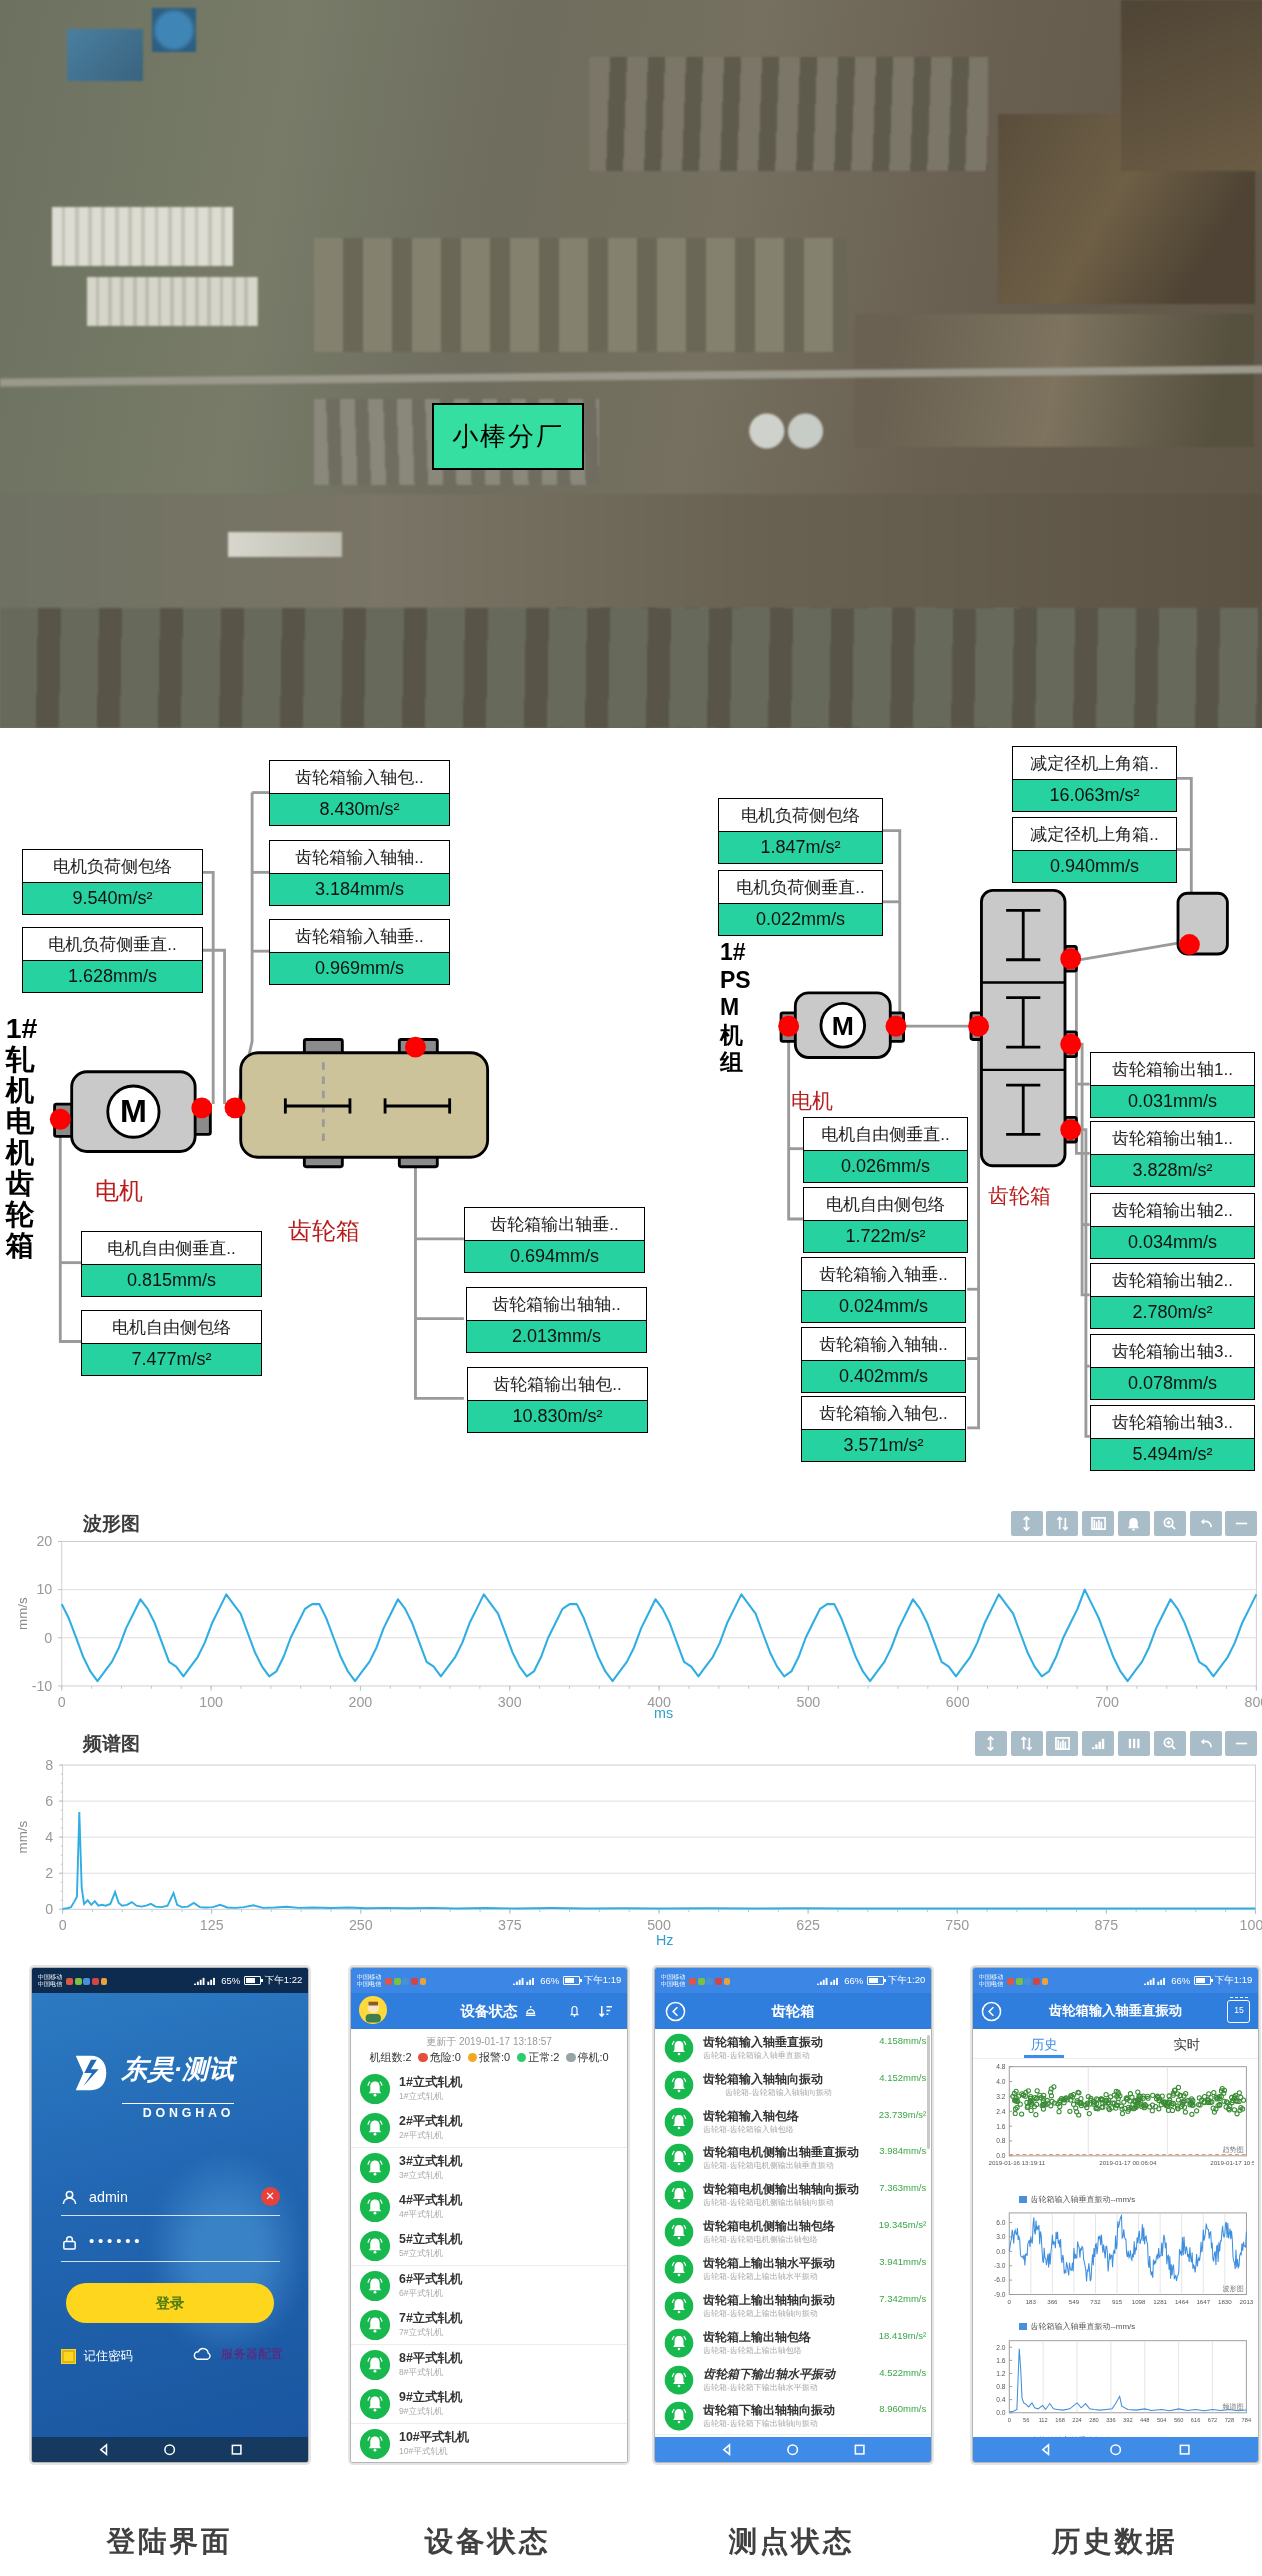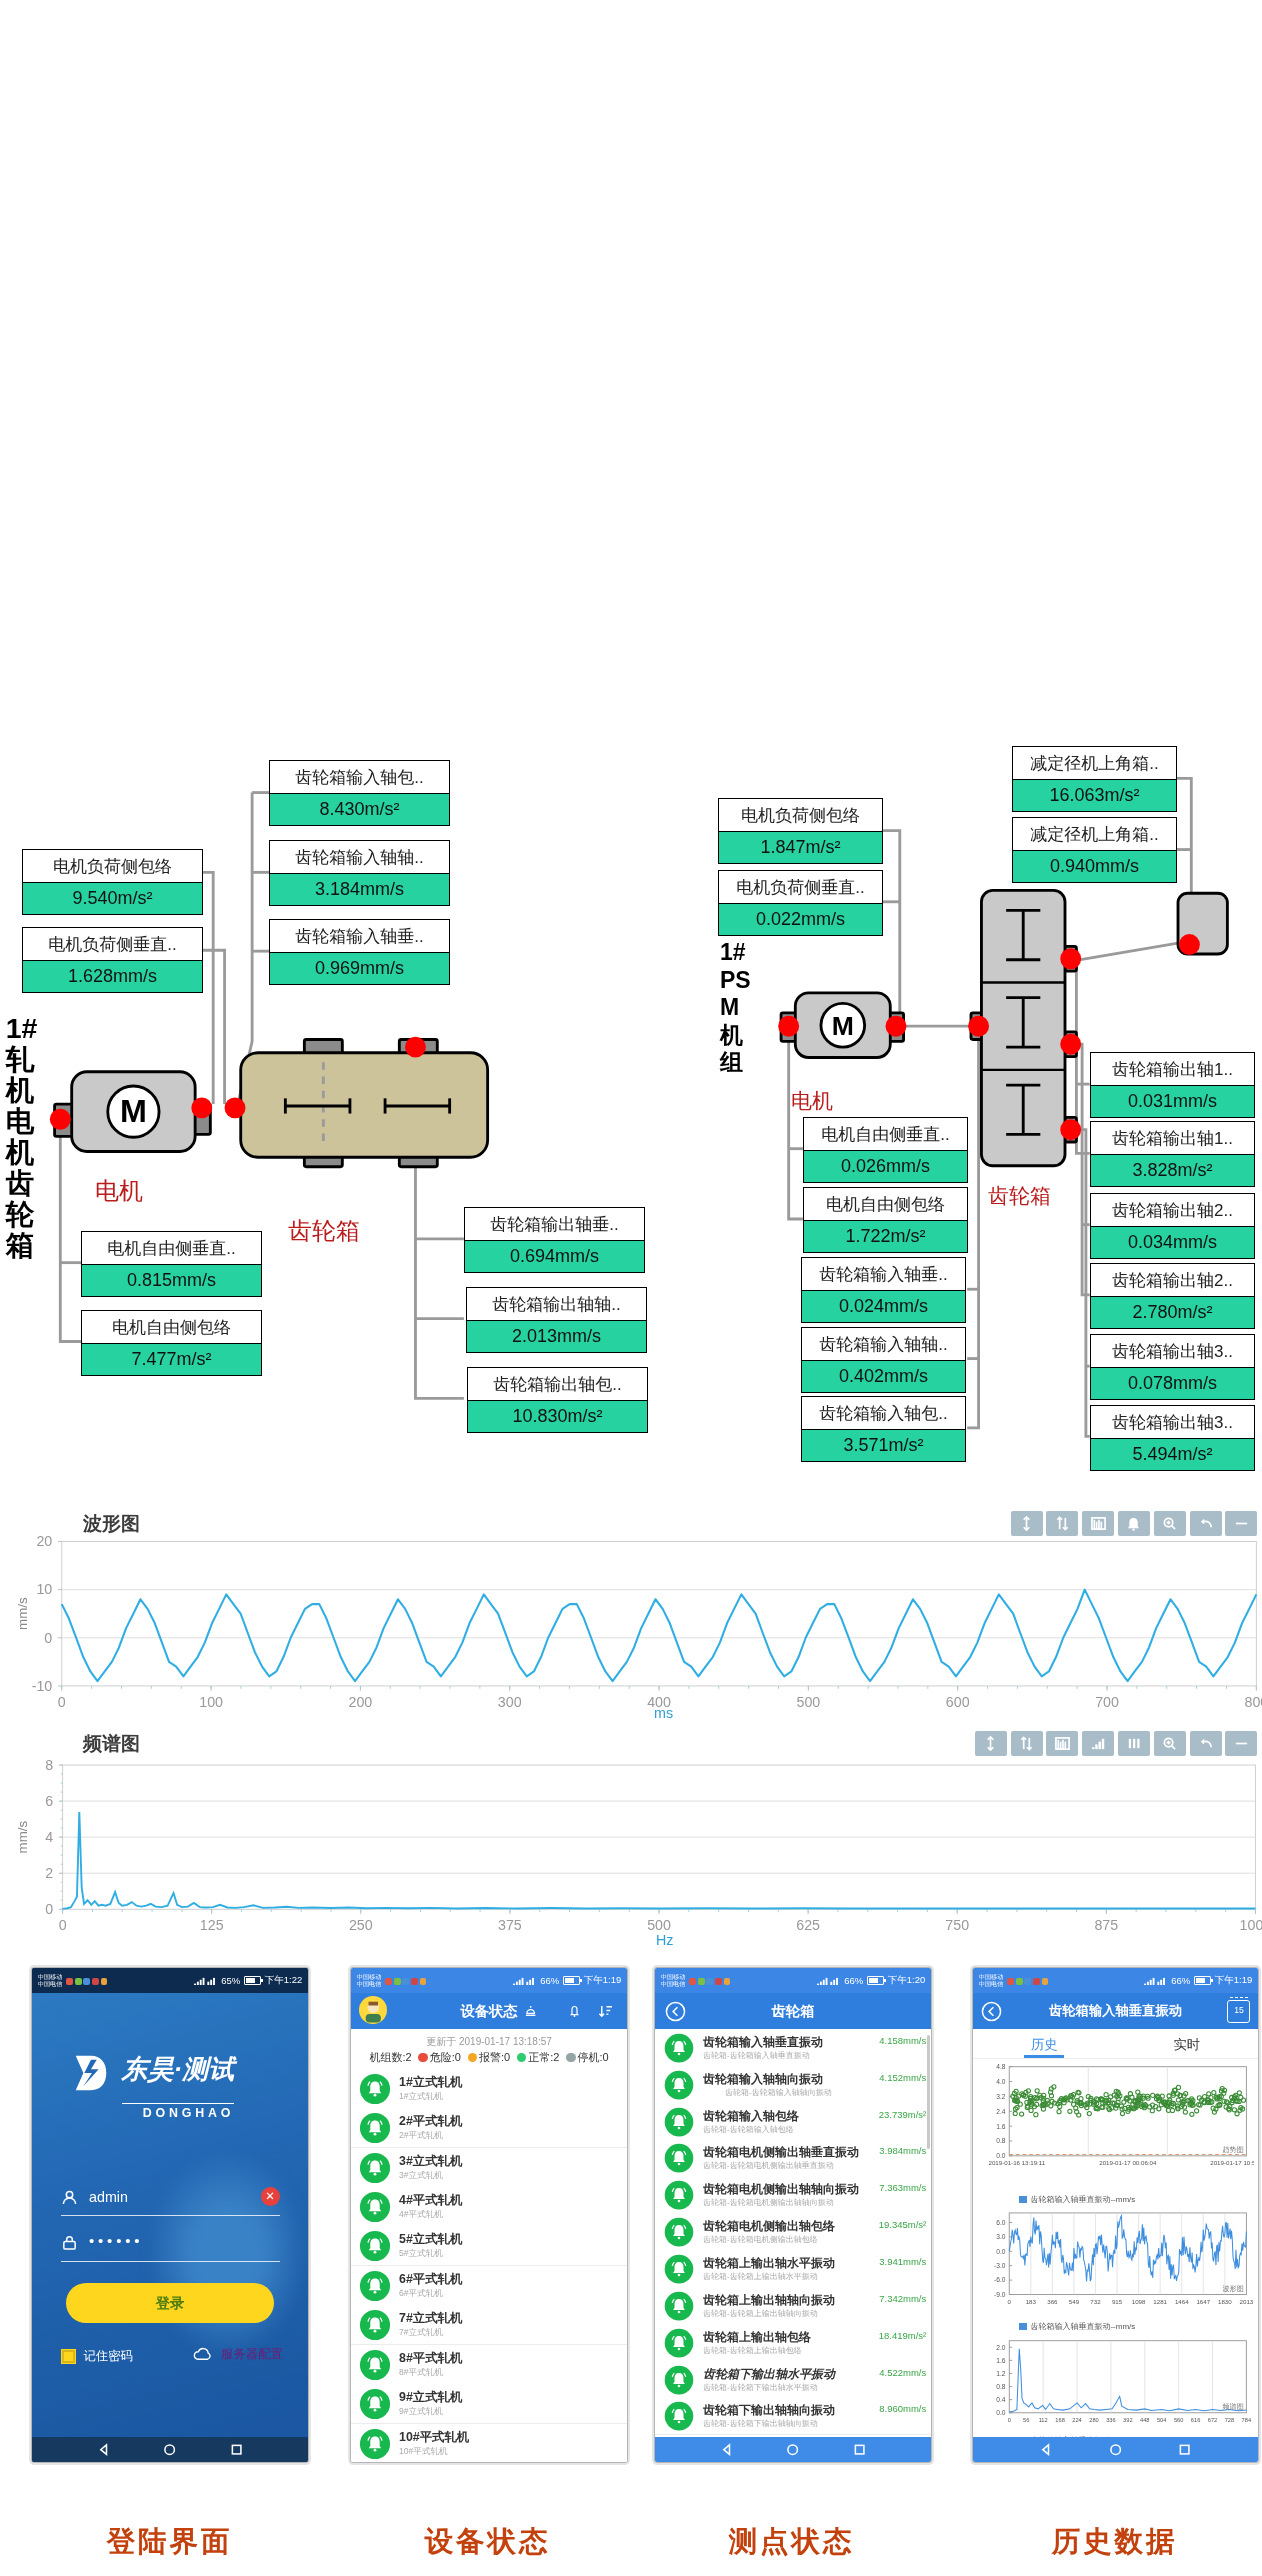--- a/index.html
+++ b/index.html
@@ -44,33 +44,54 @@
   .ptitle{position:absolute;left:0;right:0;text-align:center;font-size:14.3px;font-weight:700;color:#fff;}
   .navbar{position:absolute;left:0;right:0;bottom:0;height:25px;display:flex;align-items:center;
           justify-content:space-around;padding:0 38px;}
   .navbar svg{display:block;}
   .list-row{position:absolute;left:0;right:0;border-bottom:1px solid #ececec;background:#fff;}
   .row-title{position:absolute;left:48px;top:4.8px;font-size:12.4px;font-weight:700;color:#333;white-space:nowrap;}
   .row-sub{position:absolute;left:48px;top:22px;font-size:8.6px;color:#a9a9a9;white-space:nowrap;}
   .row-val{position:absolute;right:4.8px;top:5.7px;font-size:9.5px;color:#3aa648;background:transparent;z-index:2;}
   .legend{position:absolute;font-size:8px;color:#555;display:flex;align-items:center;gap:3.8px;}
   .legend i{width:7.6px;height:7.6px;background:#4a90d9;display:inline-block;}
-  .caption{position:absolute;top:2523px;width:209px;text-align:center;font-size:28.5px;color:#c2410c;
+  .caption{position:absolute;top:2523px;width:209px;text-align:center;font-size:28.5px;color:#404040;
            font-weight:600;letter-spacing:2.9px;}
   .tabbar{position:absolute;left:0;right:0;display:flex;background:#fff;border-bottom:1px solid #eee;}
   .tab{flex:1;text-align:center;font-size:13.3px;padding:6.7px 0 5.7px;position:relative;color:#333;cursor:pointer;}
   .tab.active{color:#3a8ee8;}
   .tab.active:after{content:"";position:absolute;left:50%;bottom:0;transform:translateX(-50%);
         width:40px;height:2.9px;background:#3a8ee8;}
 </style>
 </head>
 <body>
 
 <div id="page">
 
+  <section id="map">
+    <div id="map-patches">
+        <div class="patch" style="left: 52px; top: 207px; width: 181px; height: 59px; background: repeating-linear-gradient(90deg, rgb(221, 220, 210) 0px, rgb(221, 220, 210) 9.5px, rgb(195, 194, 182) 9.5px, rgb(195, 194, 182) 13.3px);"></div>
+        <div class="patch" style="left: 87px; top: 277px; width: 171px; height: 49px; background: repeating-linear-gradient(90deg, rgb(214, 213, 201) 0px, rgb(214, 213, 201) 8.6px, rgb(189, 188, 176) 8.6px, rgb(189, 188, 176) 12.4px);"></div>
+        <div class="patch" style="left: 314px; top: 399px; width: 285px; height: 86px; background: repeating-linear-gradient(88deg, rgb(138, 136, 122) 0px, rgb(138, 136, 122) 15px, rgb(111, 109, 96) 15px, rgb(111, 109, 96) 28.5px);"></div>
+        <div class="patch" style="left: 67px; top: 28.5px; width: 76px; height: 52px; background: linear-gradient(135deg, rgb(74, 127, 160), rgb(57, 99, 126));"></div>
+        <div class="patch" style="left: 152px; top: 7.6px; width: 44px; height: 44px; background: radial-gradient(circle, rgb(63, 133, 181) 55%, rgb(45, 95, 131) 70%);"></div>
+        <div class="patch" style="left: 589px; top: 57px; width: 399px; height: 114px; background: repeating-linear-gradient(92deg, rgb(123, 118, 104) 0px, rgb(123, 118, 104) 21px, rgb(94, 90, 76) 21px, rgb(94, 90, 76) 38px);"></div>
+        <div class="patch" style="left: 998px; top: 114px; width: 257px; height: 190px; background: linear-gradient(120deg, rgb(90, 78, 60), rgb(110, 95, 70) 45%, rgb(78, 67, 52) 80%);"></div>
+        <div class="patch" style="left: 855px; top: 314px; width: 399px; height: 133px; background: linear-gradient(100deg, rgb(106, 97, 82) 10%, rgb(125, 115, 95) 50%, rgb(86, 80, 63) 90%);"></div>
+        <div class="patch" style="left: 314px; top: 238px; width: 532px; height: 114px; background: repeating-linear-gradient(90deg, rgb(132, 129, 111) 0px, rgb(132, 129, 111) 28.5px, rgb(106, 103, 87) 28.5px, rgb(106, 103, 87) 49px);"></div>
+        <div class="patch" style="left: 0px; top: 494px; width: 1263px; height: 114px; background: linear-gradient(90deg, rgb(111, 114, 99) 0%, rgb(122, 117, 102) 30%, rgb(105, 98, 83) 60%, rgb(92, 82, 68) 100%);"></div>
+        <div class="patch" style="left: 532px; top: 608px; width: 494px; height: 120px; background: repeating-linear-gradient(94deg, rgb(113, 109, 94) 0px, rgb(113, 109, 94) 25px, rgb(89, 85, 70) 25px, rgb(89, 85, 70) 42px);"></div>
+        <div class="patch" style="left: 1121px; top: 0px; width: 142px; height: 171px; background: linear-gradient(160deg, rgb(79, 69, 54), rgb(107, 92, 68));"></div>
+        <div class="patch" style="left: 741px; top: 409px; width: 86px; height: 44px; background: radial-gradient(circle at 30% 50%, rgb(207, 210, 204) 0px, rgb(207, 210, 204) 17px, transparent 18px), radial-gradient(circle at 75% 50%, rgb(200, 204, 198) 0px, rgb(200, 204, 198) 17px, transparent 18px);"></div>
+        <div class="patch" style="left: 0px; top: 608px; width: 1263px; height: 120px; background: repeating-linear-gradient(91deg, rgb(103, 106, 91) 0px, rgb(103, 106, 91) 38px, rgb(88, 84, 71) 38px, rgb(88, 84, 71) 61px);"></div>
+        <div class="patch" style="left: 228px; top: 532px; width: 114px; height: 25px; background: linear-gradient(90deg, rgb(216, 215, 205), rgb(191, 190, 178));"></div>
+        <div class="patch" style="left: 0px; top: 372px; width: 1263px; height: 7.6px; background: rgb(155, 152, 140); transform: rotate(-0.6deg);"></div>
+      </div>
+    <div id="factory-label">小棒分厂</div>
+  </section>
 
   <section id="diagram">
     <svg id="diagram-svg" width="1263" height="773" viewBox="0 0 1329 814">
         <polyline points="211,152 224,152 224,396" fill="none" stroke="#9a9a9a" stroke-width="3" stroke-dasharray="none"></polyline>
         <polyline points="211,234 236,234 236,396" fill="none" stroke="#9a9a9a" stroke-width="3" stroke-dasharray="none"></polyline>
         <polyline points="283,68 265,68" fill="none" stroke="#9a9a9a" stroke-width="3" stroke-dasharray="none"></polyline>
         <polyline points="283,152 265,152" fill="none" stroke="#9a9a9a" stroke-width="3" stroke-dasharray="none"></polyline>
         <polyline points="283,235 265,235" fill="none" stroke="#9a9a9a" stroke-width="3" stroke-dasharray="none"></polyline>
         <polyline points="265,68 265,330 250,396" fill="none" stroke="#9a9a9a" stroke-width="3" stroke-dasharray="none"></polyline>
         <polyline points="437,344 437,706 488,706" fill="none" stroke="#9a9a9a" stroke-width="3" stroke-dasharray="none"></polyline>

